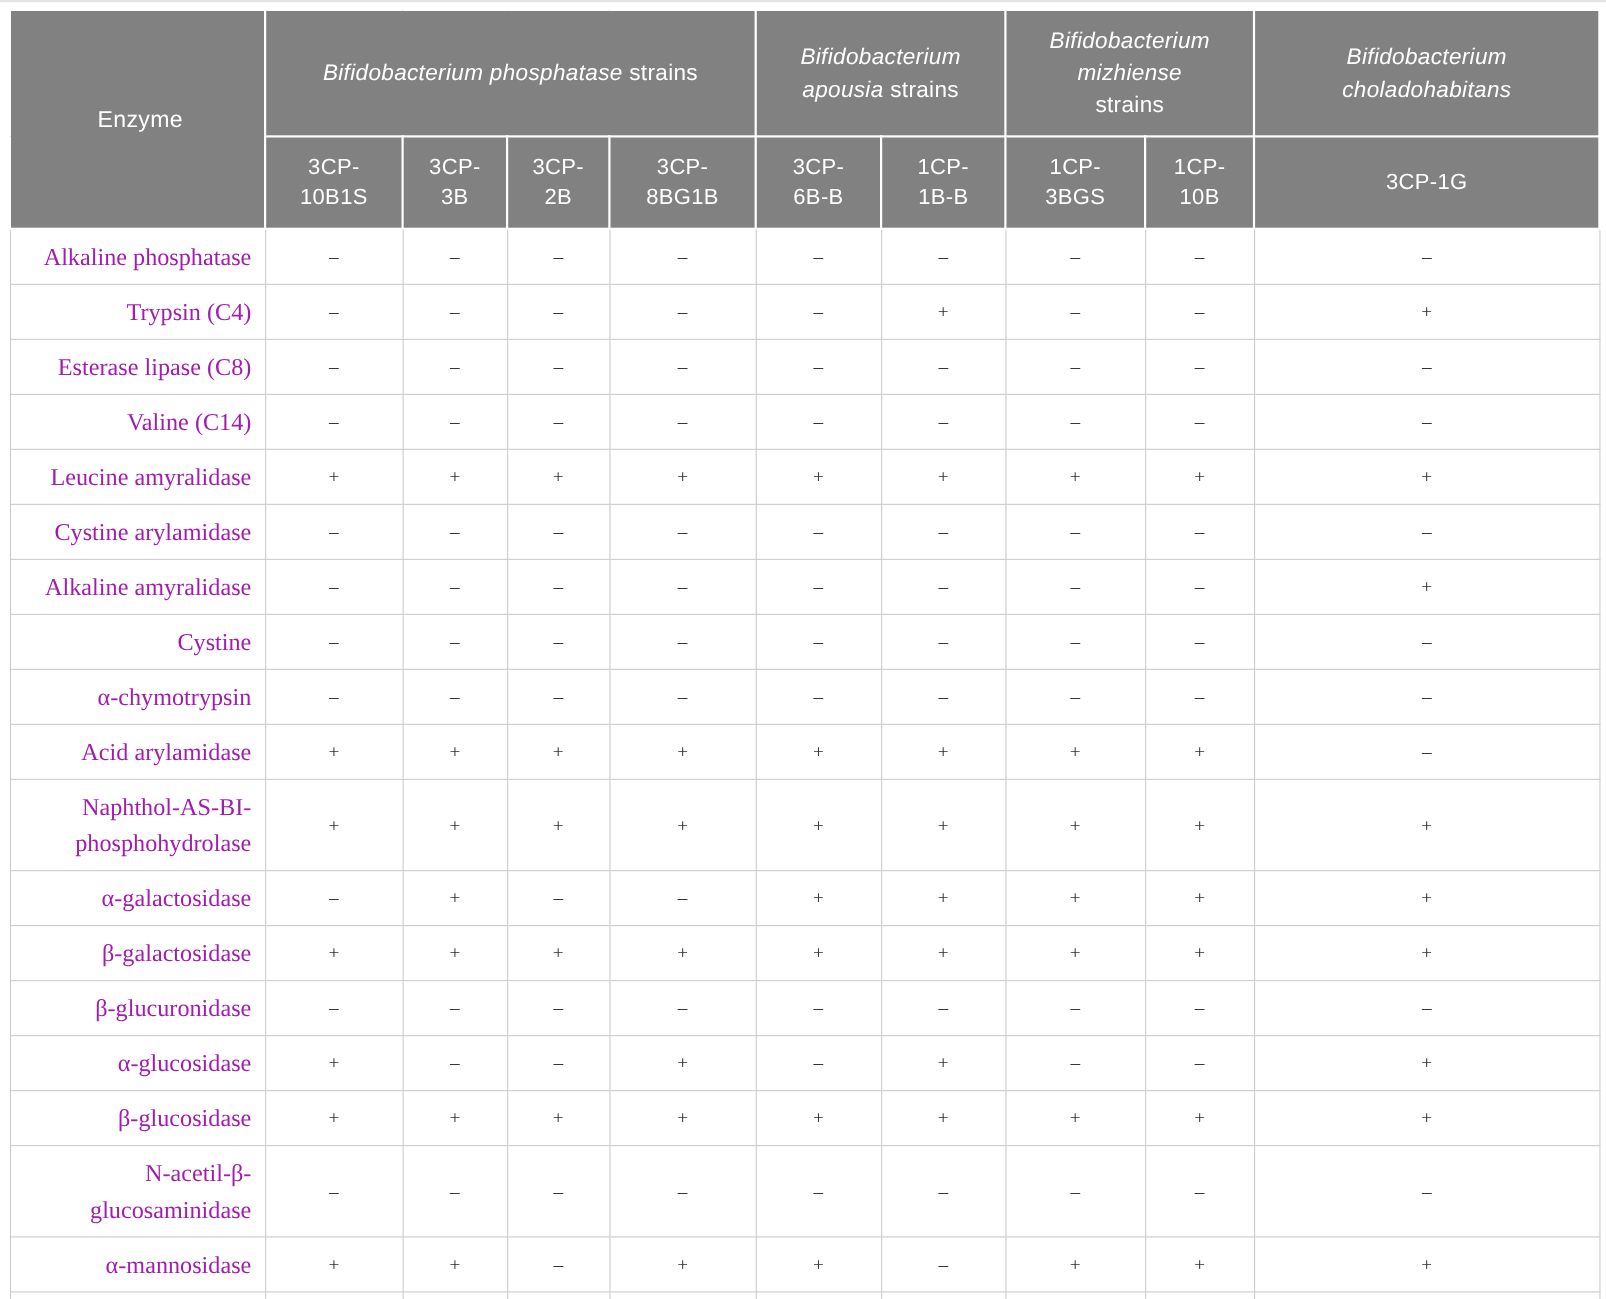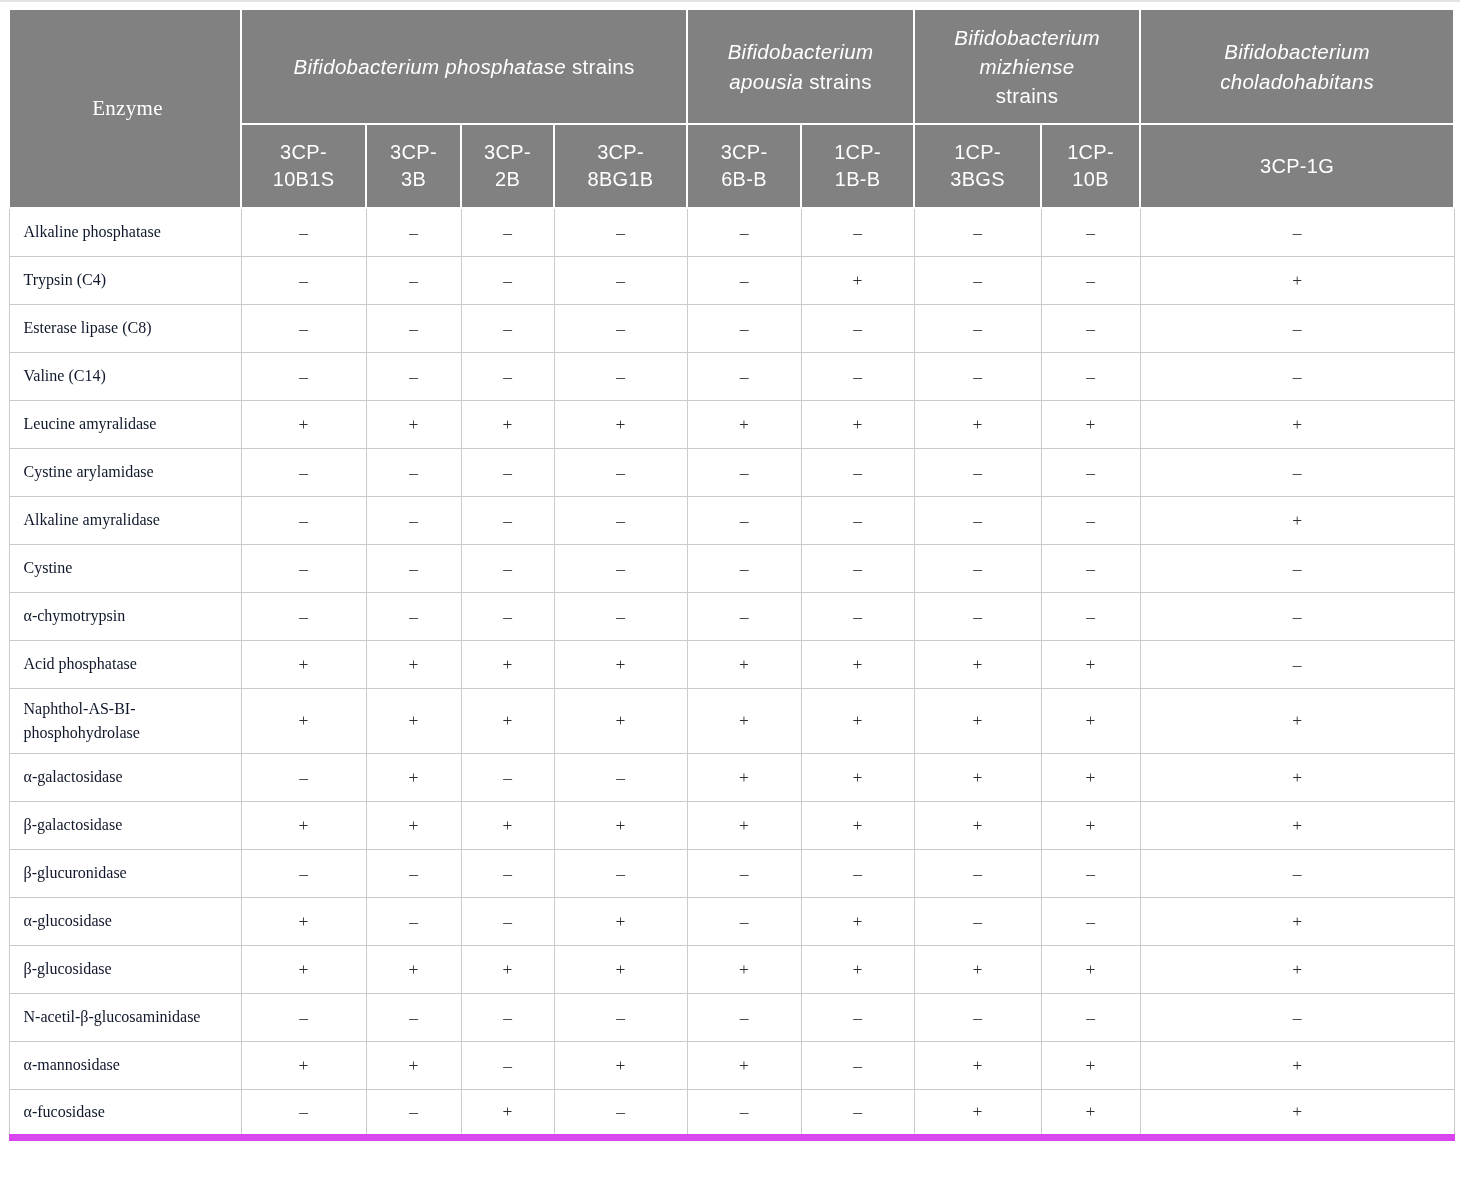--- a/index.html
+++ b/index.html
@@ -36,21 +36,20 @@
     font-weight: 400;
     border: 2px solid #ffffff;
     text-align: center;
     vertical-align: middle;
     white-space: pre-line;
     letter-spacing: 0.3px;
   }
   th.enzyme-th {
     font-size: 21px;
     padding-left: 6px;
-    font-family: Liberation Serif, serif;
   }
   th.group-th {
     height: 101px;
     font-size: 20.5px;
     line-height: 1.42;
     padding: 6px 8px;
   }
   th.group-th .it { font-style: italic; }
   th.strain-th {
     height: 74px;
@@ -60,24 +59,24 @@
   }
   
   tbody tr { height: 48px; }
   tbody th, tbody td {
     border: 1px solid #cbcbcb;
     background: #ffffff;
     vertical-align: middle;
     font-family: "Liberation Serif", "DejaVu Serif", serif;
   }
   tbody th.enzyme-cell {
-    text-align: left;
+    text-align: right;
     font-weight: 400;
-    font-size: 16px;
-    color: #0f172a;
+    font-size: 22px;
+    color: #a21caf;
     line-height: 1.5;
     padding: 8px 12px 8px 14px;
   }
   tbody td.val-cell {
     text-align: center;
     font-size: 17.5px;
     color: #2e2e2e;
     padding: 0;
   }
   tbody tr:last-child th,
@@ -237,21 +236,21 @@
           <td class="val-cell">–</td>
           <td class="val-cell">–</td>
           <td class="val-cell">–</td>
           <td class="val-cell">–</td>
           <td class="val-cell">–</td>
           <td class="val-cell">–</td>
           <td class="val-cell">–</td>
           <td class="val-cell">–</td>
         </tr>
         <tr>
-          <th class="enzyme-cell">Acid phosphatase</th>
+          <th class="enzyme-cell">Acid arylamidase</th>
           <td class="val-cell">+</td>
           <td class="val-cell">+</td>
           <td class="val-cell">+</td>
           <td class="val-cell">+</td>
           <td class="val-cell">+</td>
           <td class="val-cell">+</td>
           <td class="val-cell">+</td>
           <td class="val-cell">+</td>
           <td class="val-cell">–</td>
         </tr>

